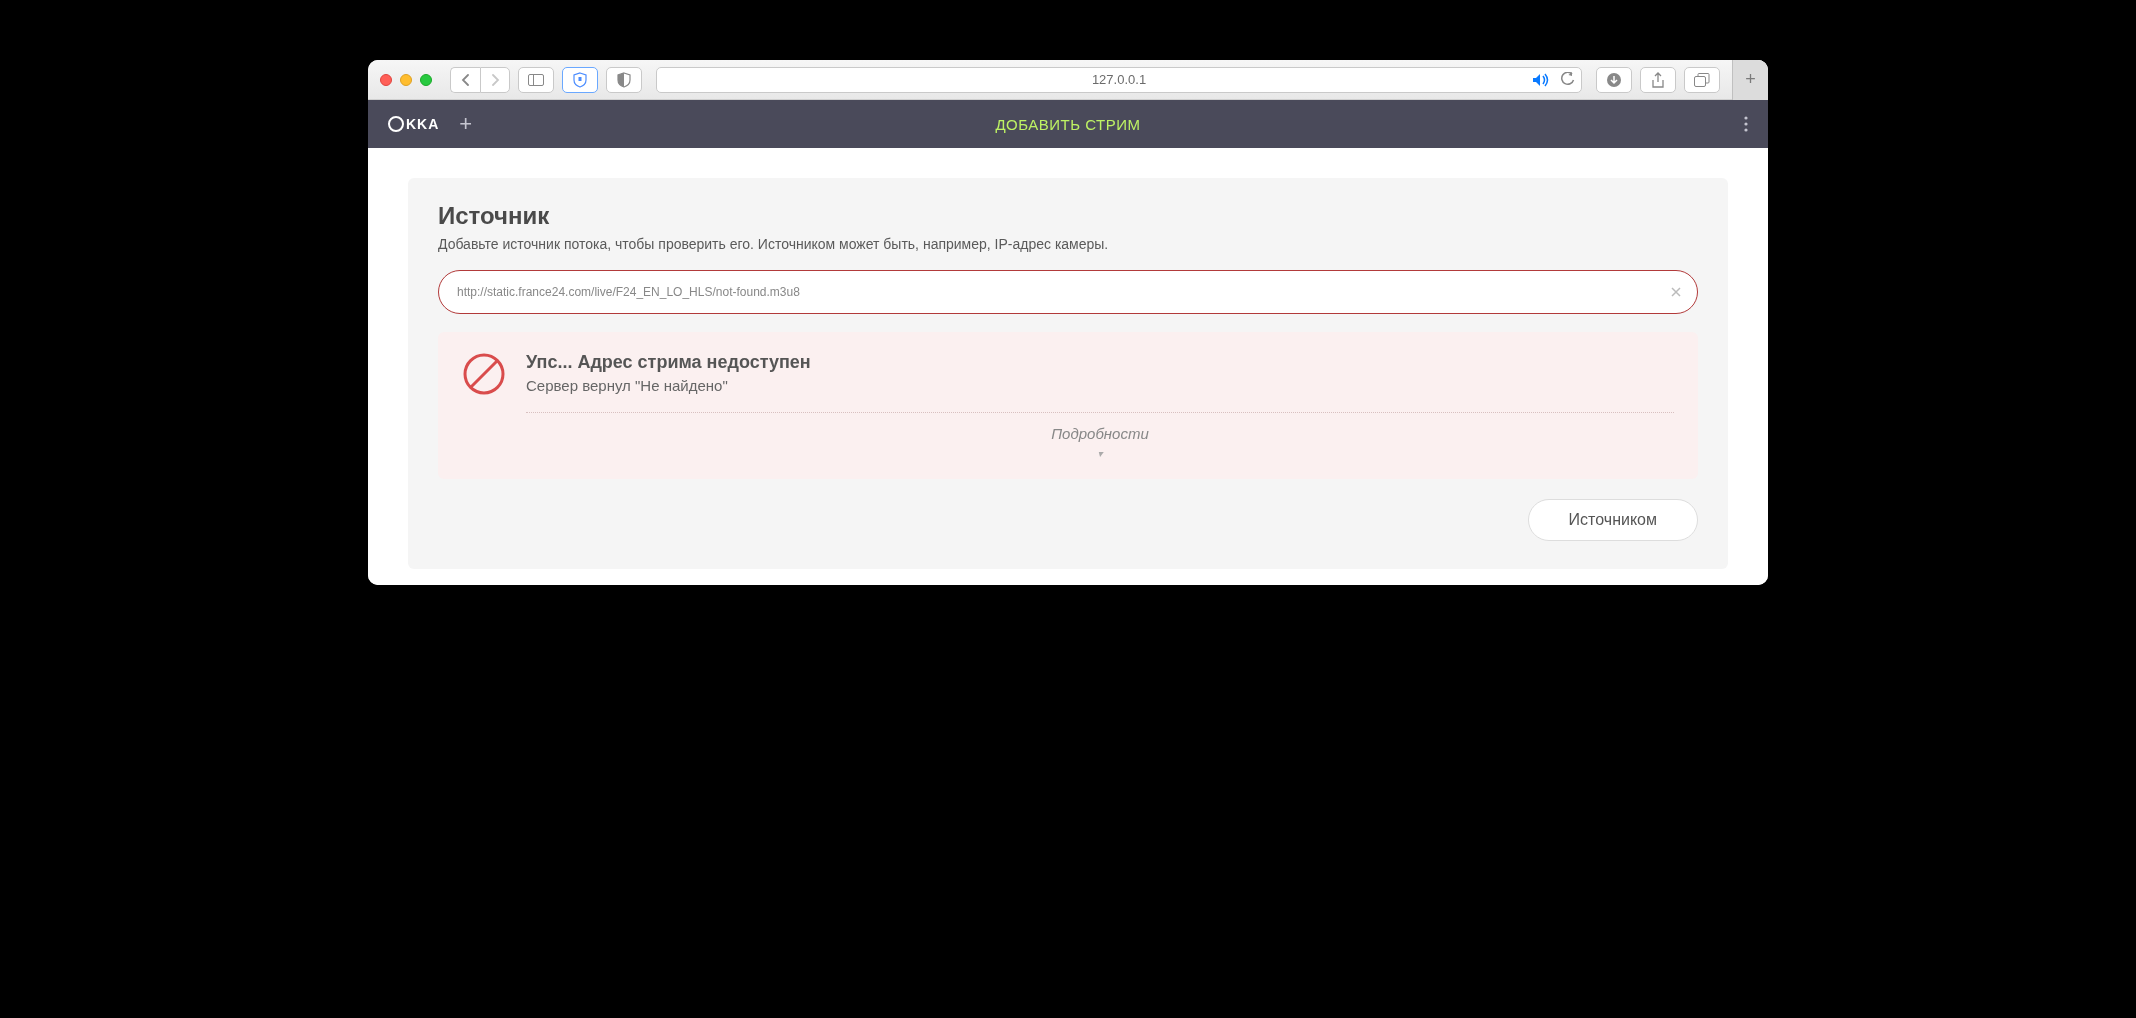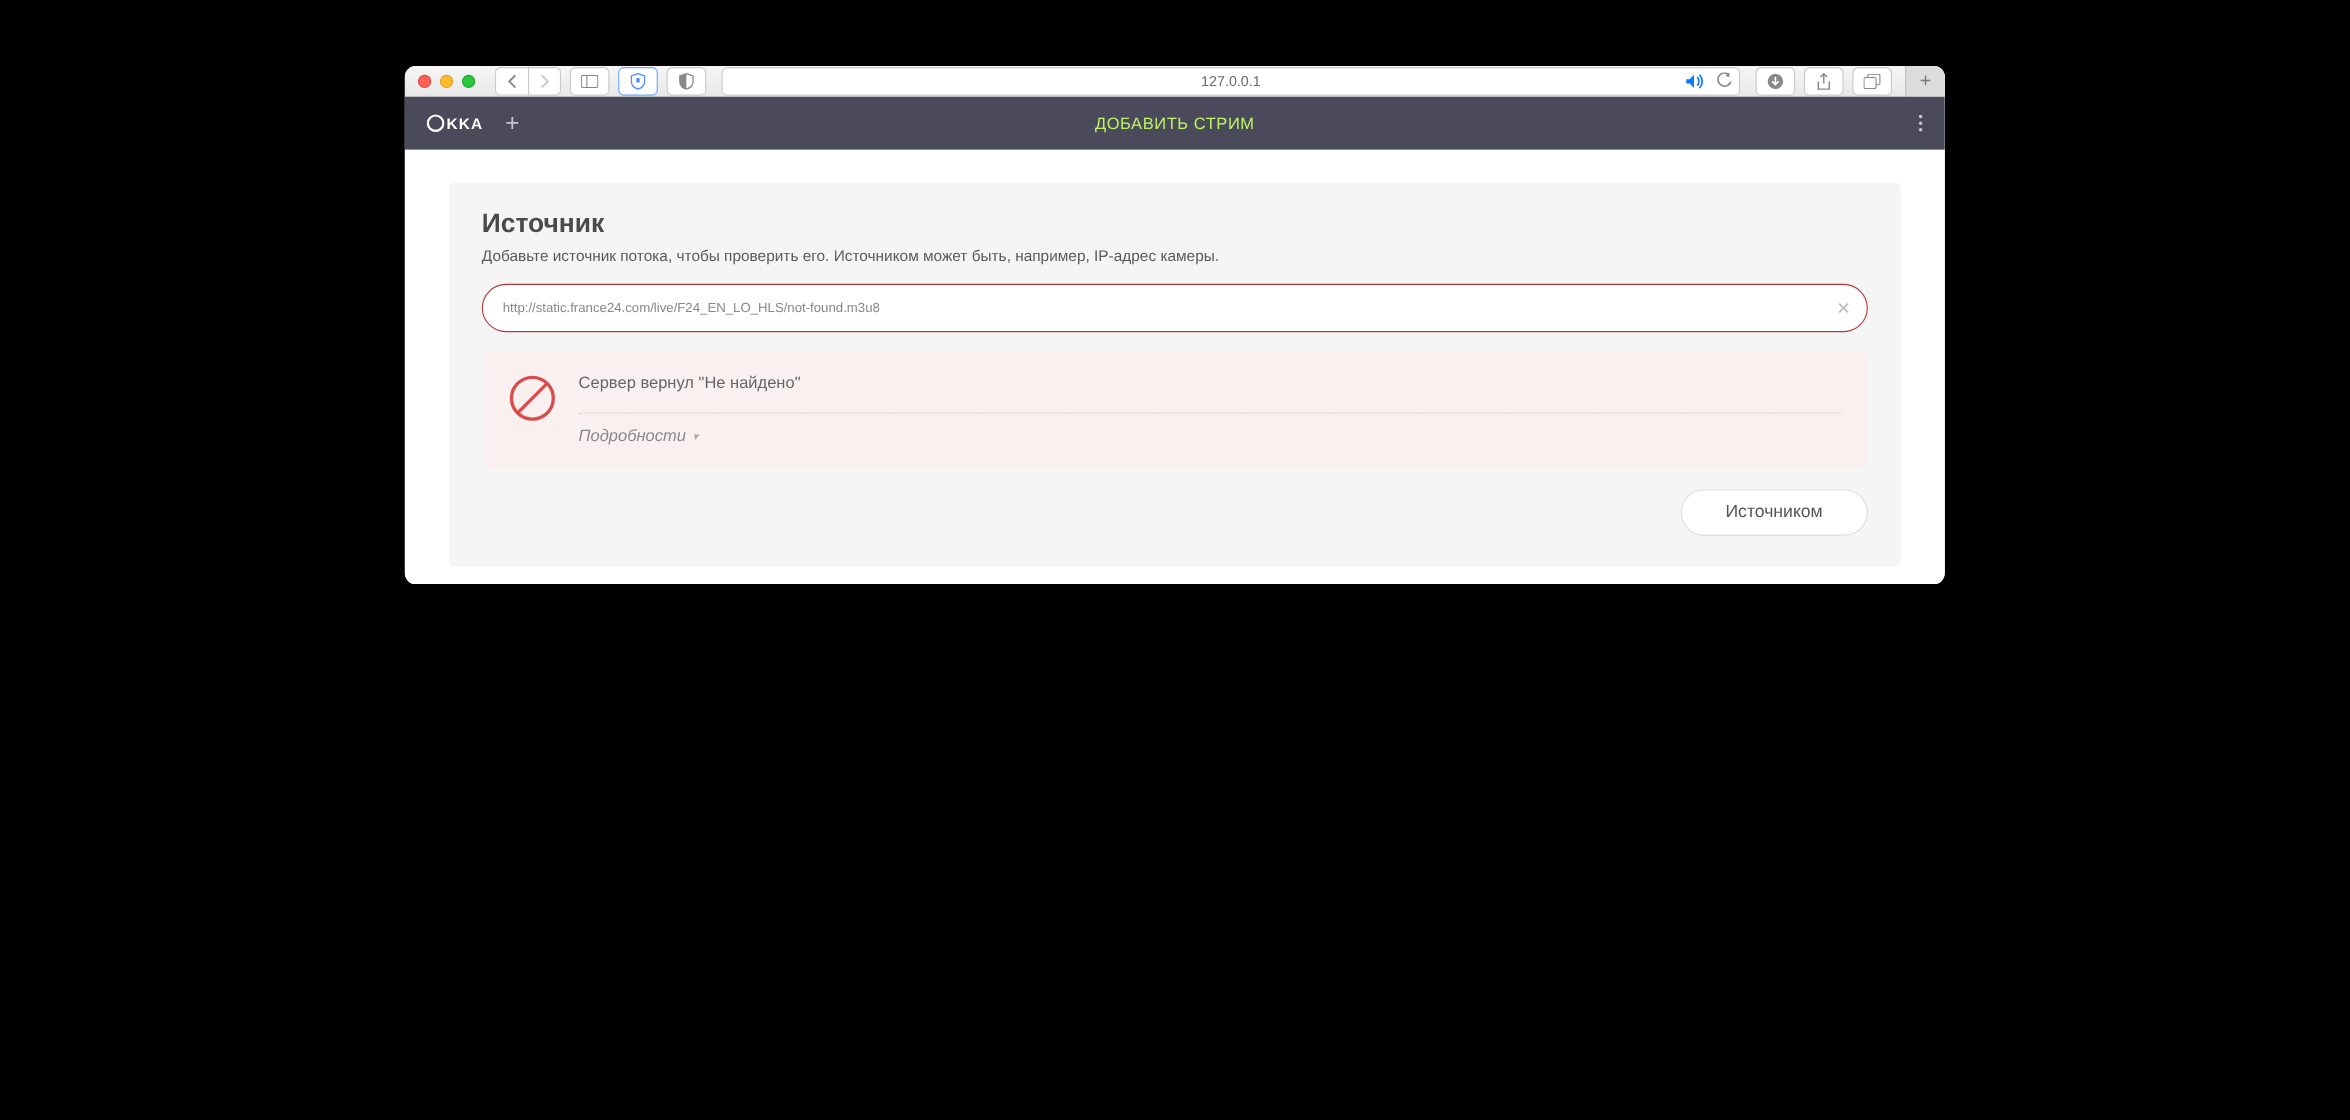--- a/index.html
+++ b/index.html
@@ -16,21 +16,21 @@
       width: 1400px;
       background: #fff;
       border-radius: 10px;
       overflow: hidden;
       box-shadow: 0 20px 60px rgba(0,0,0,0.5);
     }
     
     .browser-chrome {
       background: linear-gradient(to bottom, #f6f6f6, #e8e8e8);
       border-bottom: 1px solid #d0d0d0;
-      height: 28px;
+      height: 40px;
       display: flex;
       align-items: center;
       padding: 0 12px;
       gap: 8px;
     }
     .traffic-lights {
       display: flex;
       gap: 8px;
       margin-right: 10px;
     }
@@ -222,20 +222,21 @@
       margin-bottom: 12px;
     }
     .details-toggle {
       font-size: 15px;
       font-style: italic;
       color: #888;
       display: flex;
       align-items: center;
       gap: 6px;
       cursor: pointer;
+      flex-direction: column;
     }
     .chevron-down {
       font-size: 10px;
       color: #aaa;
     }
     .actions {
       display: flex;
       justify-content: flex-end;
     }
     .check-btn {
@@ -362,20 +363,21 @@
       </div>
 
       <div class="error-box">
         <div class="error-icon">
           <svg width="44" height="44" viewBox="0 0 44 44">
             <circle cx="22" cy="22" r="19" stroke="#d94c4c" stroke-width="3" fill="none"></circle>
             <line x1="9" y1="35" x2="35" y2="9" stroke="#d94c4c" stroke-width="3"></line>
           </svg>
         </div>
         <div class="error-content">
+          <div class="error-title">Упс... Адрес стрима недоступен</div>
           <div class="error-msg">Сервер вернул "Не найдено"</div>
           <div class="error-divider"></div>
           <div class="details-toggle">
             <span>Подробности</span>
             <span class="chevron-down">▾</span>
           </div>
         </div>
       </div>
 
       <div class="actions">

